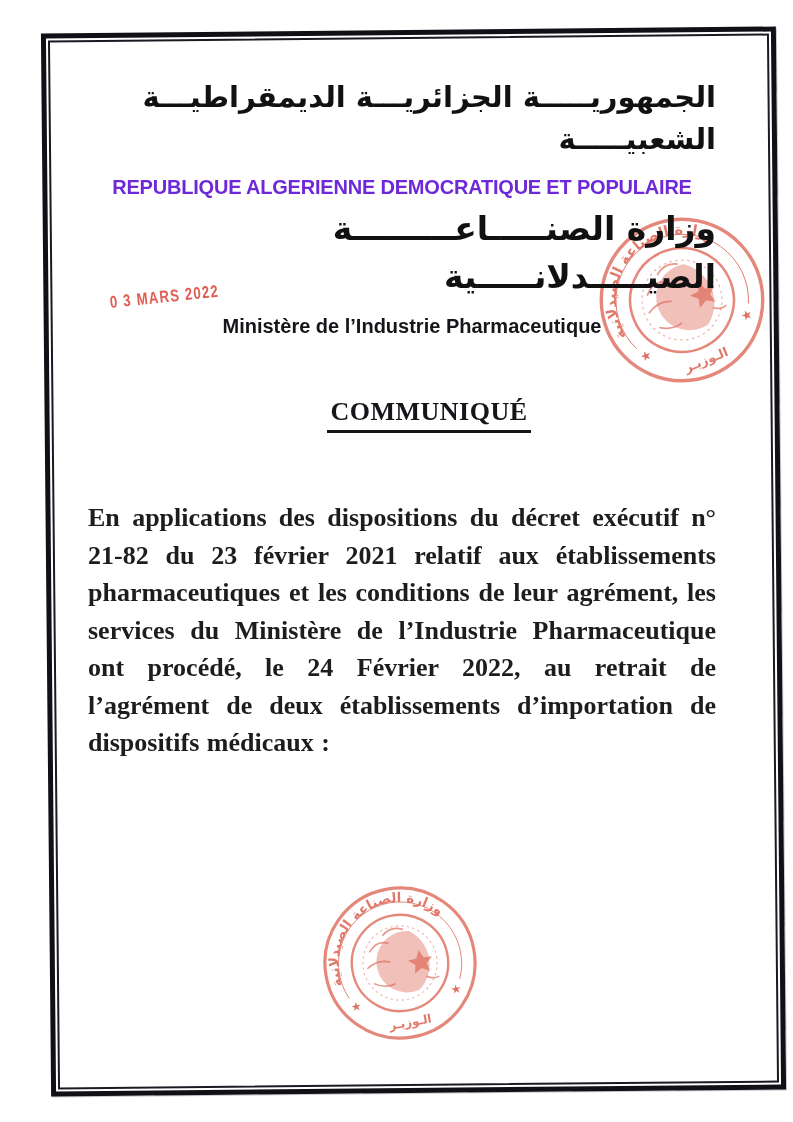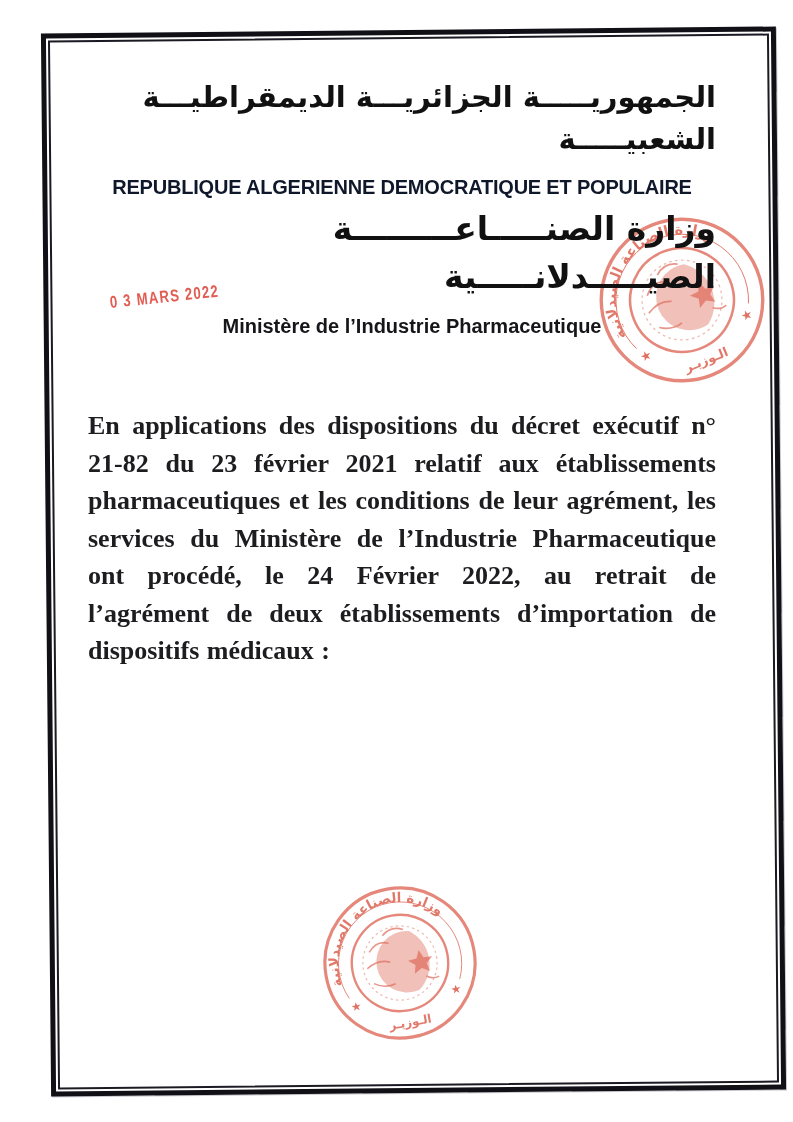--- a/index.html
+++ b/index.html
@@ -26,21 +26,21 @@
     position:absolute;left:88px;top:0;width:628px;z-index:2;
   }
   .ar{
     direction:rtl;font-weight:bold;color:#111;
     font-family:"DejaVu Sans",sans-serif;
   }
   .ar-line1{font-size:29px;line-height:42px;margin-top:76px;}
   .ar-line2{font-size:33px;line-height:48px;margin-top:4px;}
   .fr-republic{
     text-align:center;font-family:"Liberation Sans","DejaVu Sans",sans-serif;
-    font-weight:bold;font-size:20px;line-height:27px;margin-top:14px;color:#0f172a;
+    font-weight:bold;font-size:20px;line-height:27px;margin-top:14px;color:#6d28d9;
     letter-spacing:-0.2px;
   }
   .fr-ministry{
     text-align:center;font-family:"Liberation Sans","DejaVu Sans",sans-serif;
     font-weight:bold;font-size:20px;line-height:30px;margin-top:10px;color:#15151a;
     transform:translateX(10px);
   }
   .title{
     width:fit-content;margin:56px auto 0;transform:translateX(27px);
     font-size:26px;font-weight:bold;letter-spacing:.5px;line-height:30px;
@@ -128,19 +128,20 @@
   </svg>
 
   <div class="date-stamp">0 3 MARS 2022</div>
 
   <div class="content">
     <div class="ar ar-line1" dir="rtl" lang="ar">الجمهوريـــــة الجزائريـــة الديمقراطيـــة الشعبيـــــة</div>
     <div class="fr-republic">REPUBLIQUE ALGERIENNE DEMOCRATIQUE ET POPULAIRE</div>
     <div class="ar ar-line2" dir="rtl" lang="ar">وزارة الصنـــــاعـــــــــة الصيـــــدلانـــــية</div>
     <div class="fr-ministry">Ministère de l’Industrie Pharmaceutique</div>
 
+    <h1 class="title">COMMUNIQUÉ</h1>
 
     <p class="para para1"><span>En applications des dispositions du </span><b>décret exécutif n° 21-82 du 23 février 2021 relatif aux établissements pharmaceutiques et les conditions de leur agrément,</b><span> les services du Ministère de l’Industrie Pharmaceutique ont procédé, le 24 Février 2022, au retrait de l’agrément de  deux établissements d’importation de dispositifs médicaux :</span></p>
 
 
   </div>
 
 </div>
 
 </body></html>

